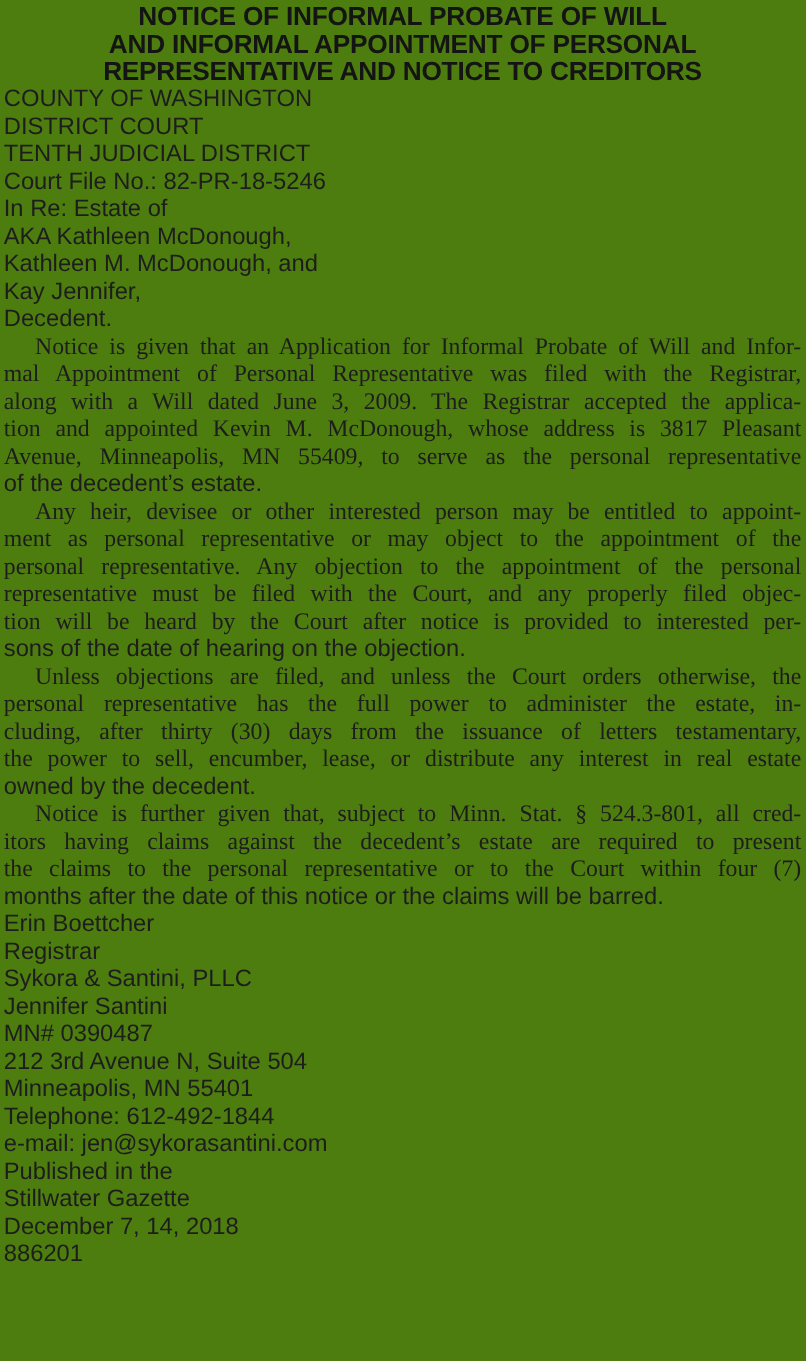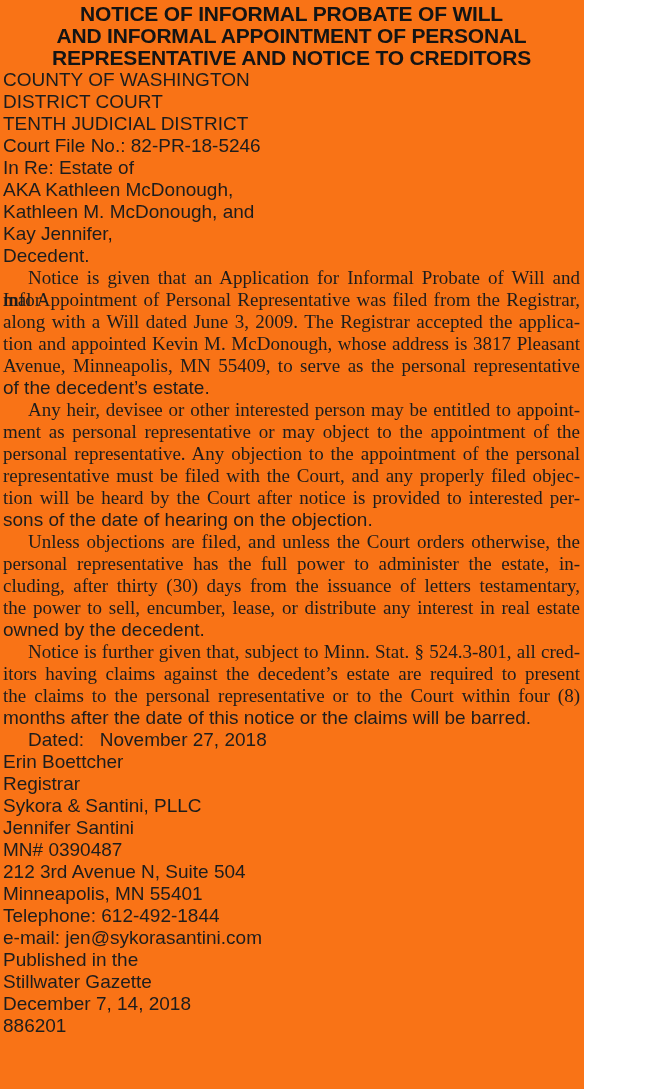--- a/index.html
+++ b/index.html
@@ -11,24 +11,24 @@
     width: 645px;
     height: 1089px;
     overflow: hidden;
     font-family: "Liberation Sans", sans-serif;
     font-size: 19px;
     line-height: 22px;
     color: #1d1d1d;
   }
   .page {
     box-sizing: border-box;
-    width: 584px;
+    width: 645px;
     height: 1089px;
     padding: 3px 4px 0 3px;
-    background: #f97316;
+    background: #4d7c0f;
   }
   .title {
     font-weight: bold;
     font-size: 21px;
     letter-spacing: -0.2px;
     color: #141414;
     text-align: center;
   }
   .line {
     height: 22px;
@@ -73,21 +73,21 @@
       <div class="line wrapline">In Re: Estate of</div>
       <div class="line wrapline">AKA Kathleen McDonough,</div>
       <div class="line wrapline">Kathleen M. McDonough, and</div>
       <div class="line wrapline">Kay Jennifer,</div>
       <div class="line wrapline">Decedent.</div>
     </div>
 
   <div>
     <div>
         <div class="line just ind">Notice is given that an Application for Informal Probate of Will and Infor-</div>
-        <div class="line just">mal Appointment of Personal Representative was filed from the Registrar,</div>
+        <div class="line just">mal Appointment of Personal Representative was filed with the Registrar,</div>
         <div class="line just">along with a Will dated June 3, 2009. The Registrar accepted the applica-</div>
         <div class="line just">tion and appointed Kevin M. McDonough, whose address is 3817 Pleasant</div>
         <div class="line just">Avenue, Minneapolis, MN 55409, to serve as the personal representative</div>
         <div class="line wrapline">of the decedent’s estate.</div>
       </div>
 
     <div>
         <div class="line just ind">Any heir, devisee or other interested person may be entitled to appoint-</div>
         <div class="line just">ment as personal representative or may object to the appointment of the</div>
         <div class="line just">personal representative. Any objection to the appointment of the personal</div>
@@ -100,26 +100,25 @@
         <div class="line just ind">Unless objections are filed, and unless the Court orders otherwise, the</div>
         <div class="line just">personal representative has the full power to administer the estate, in-</div>
         <div class="line just">cluding, after thirty (30) days from the issuance of letters testamentary,</div>
         <div class="line just">the power to sell, encumber, lease, or distribute any interest in real estate</div>
         <div class="line wrapline">owned by the decedent.</div>
       </div>
 
     <div>
         <div class="line just ind">Notice is further given that, subject to Minn. Stat. § 524.3-801, all cred-</div>
         <div class="line just">itors having claims against the decedent’s estate are required to present</div>
-        <div class="line just">the claims to the personal representative or to the Court within four (8)</div>
+        <div class="line just">the claims to the personal representative or to the Court within four (7)</div>
         <div class="line wrapline">months after the date of this notice or the claims will be barred.</div>
       </div>
   </div>
 
-  <div class="line ind pre">Dated:   November 27, 2018</div>
 
   <div>
       <div class="line wrapline">Erin Boettcher</div>
       <div class="line wrapline">Registrar</div>
       <div class="line wrapline">Sykora &amp; Santini, PLLC</div>
       <div class="line wrapline">Jennifer Santini</div>
       <div class="line wrapline">MN# 0390487</div>
       <div class="line wrapline">212 3rd Avenue N, Suite 504</div>
       <div class="line wrapline">Minneapolis, MN 55401</div>
       <div class="line wrapline">Telephone: 612-492-1844</div>

